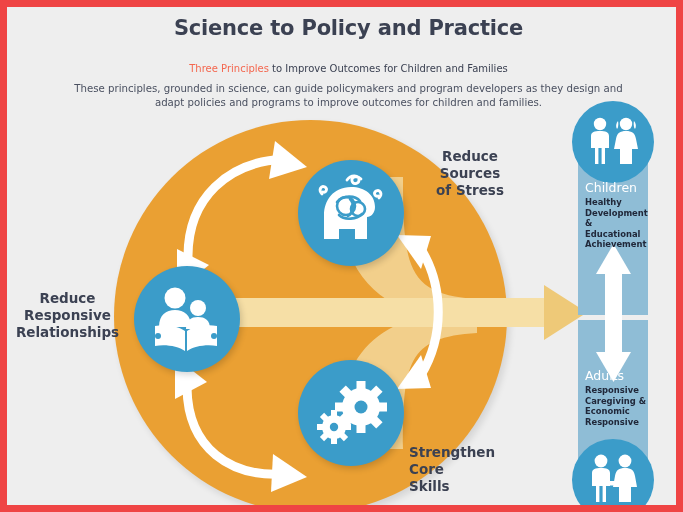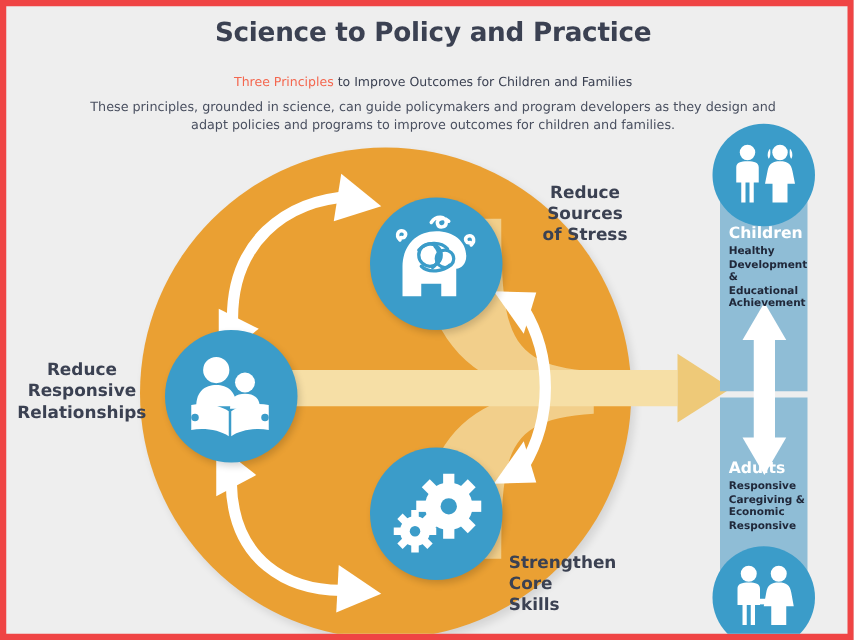--- a/index.html
+++ b/index.html
@@ -5,21 +5,21 @@
   html, body {
     margin: 0;
     padding: 0;
     background: #e9e9e9;
   }
   #canvas {
     position: relative;
     width: 683px;
     height: 512px;
     background: #eeeeee;
-    border: 5px solid #ef4444;
+    border: 7px solid #ef4444;
     box-sizing: border-box;
     overflow: hidden;
     font-family: "DejaVu Sans", "Liberation Sans", sans-serif;
   }
 
   
   #header {
     position: absolute;
     left: 0; top: 8px;
     width: 683px;
@@ -123,21 +123,21 @@
     align-items: center;
     justify-content: center;
   }
   #circle-children { top: 94px; }
   #circle-adults { top: 432px; }
 
   .outcome-heading {
     position: absolute;
     left: 578px;
     font-size: 12.5px;
-    font-weight: bold;
+    font-weight: normal;
     color: #ffffff;
     line-height: 14px;
   }
   #heading-children { top: 174px; }
   #heading-adults { top: 362px; text-align: center; }
 
   .outcome-sub {
     position: absolute;
     left: 578px;
     width: 64px;

